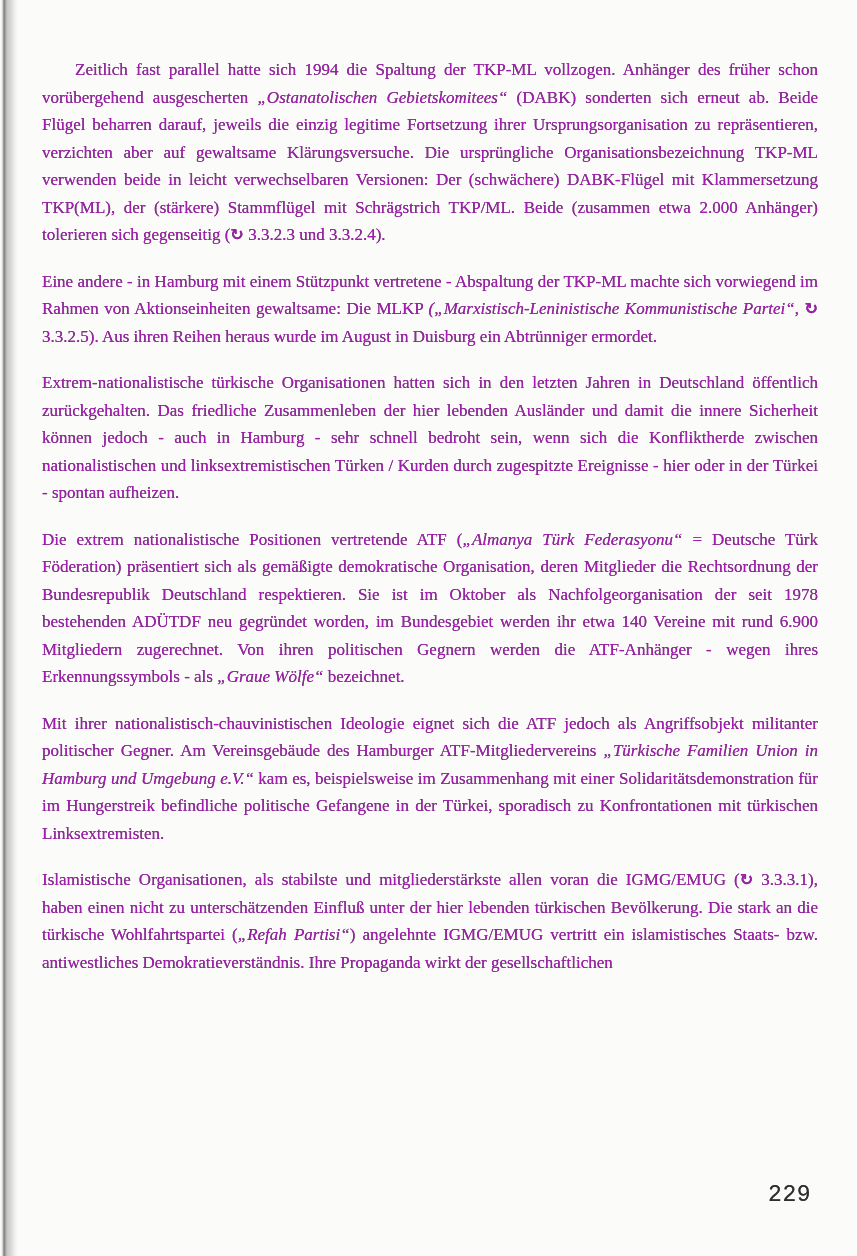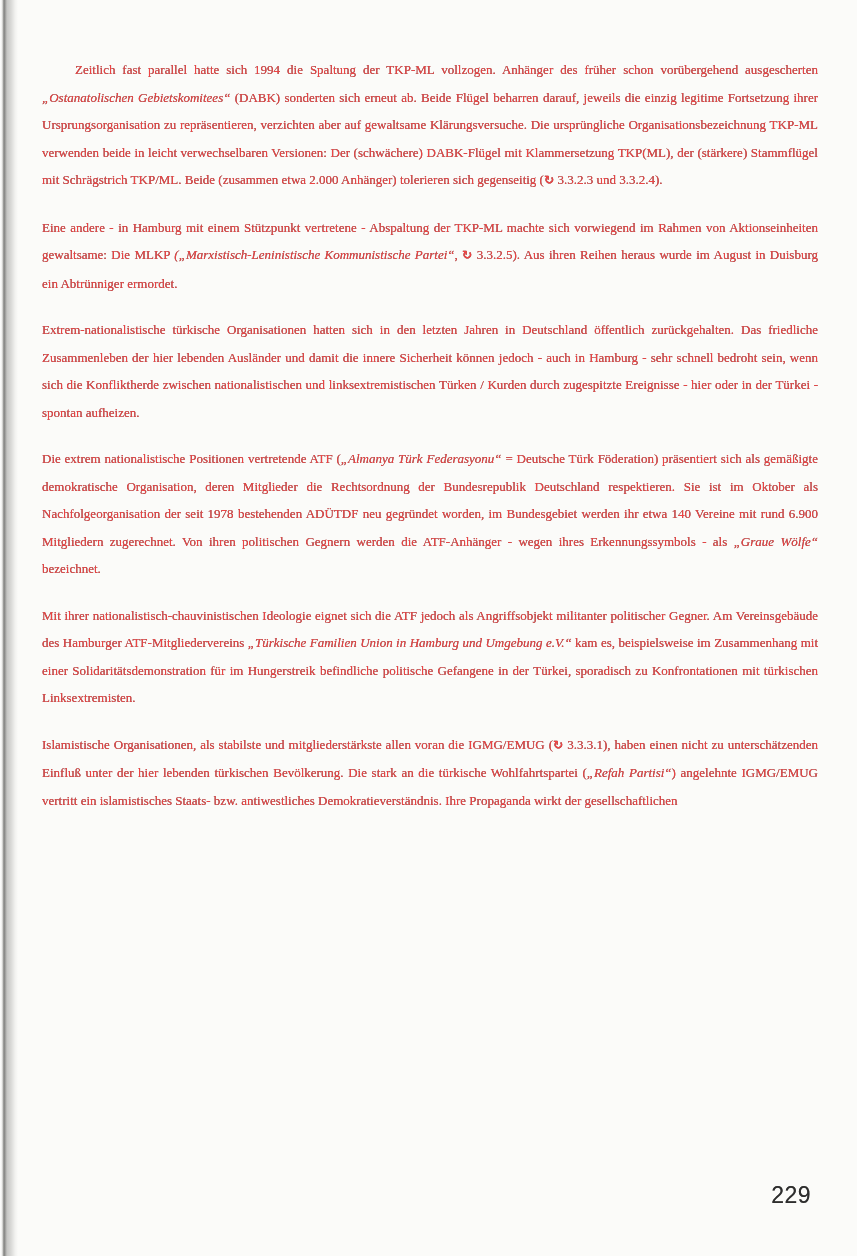--- a/index.html
+++ b/index.html
@@ -19,23 +19,23 @@
     width: 18px;
     background: linear-gradient(to right,
       #ffffff 0px, #ededeb 2px, #7f7f7d 4px, #c6c6c4 7px,
       #d9d9d7 11px, #f1f1ef 15px, #fbfbf9 18px);
   }
   .content {
     position: absolute;
     left: 42px;
     top: 56px;
     width: 776px;
-    color: #ef4444;
+    color: #a21caf;
     font-family: "Liberation Serif", "DejaVu Serif", serif;
-    font-size: 13px;
+    font-size: 17px;
     line-height: 27.5px;
     text-align: justify;
     hyphens: auto;
     -webkit-hyphens: auto;
     text-shadow: 0 0 0.45px rgba(25,25,25,0.75);
   }
   .content p {
     margin: 0 0 19px 0;
   }
   .indent {
@@ -46,21 +46,21 @@
   }
   .ref {
     font-family: "DejaVu Sans", sans-serif;
     font-weight: 700;
     font-size: 0.95em;
   }
   .pageno {
     position: absolute;
     right: 46px;
     top: 1182px;
-    font-family: Liberation Sans, sans-serif;
+    font-family: Liberation Mono, monospace;
     font-size: 23px;
     color: #2e2e2e;
     letter-spacing: 0.5px;
     text-shadow: 0 0 0.4px rgba(40,40,40,0.6);
   }
 </style>
 </head>
 <body>
 
 <div class="scan-edge"></div>

